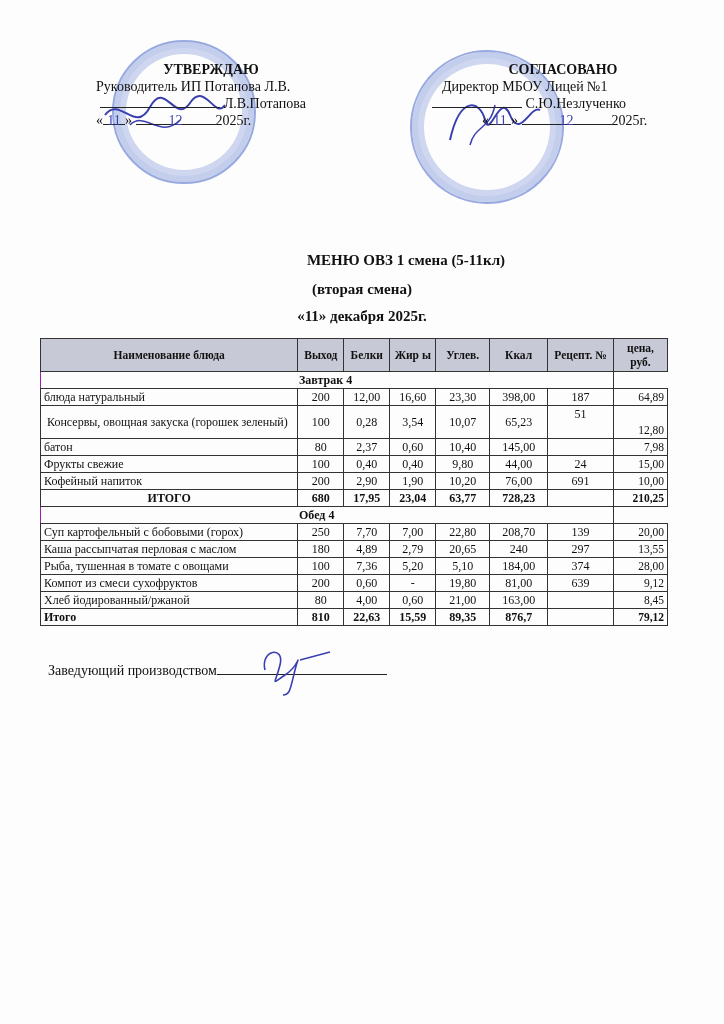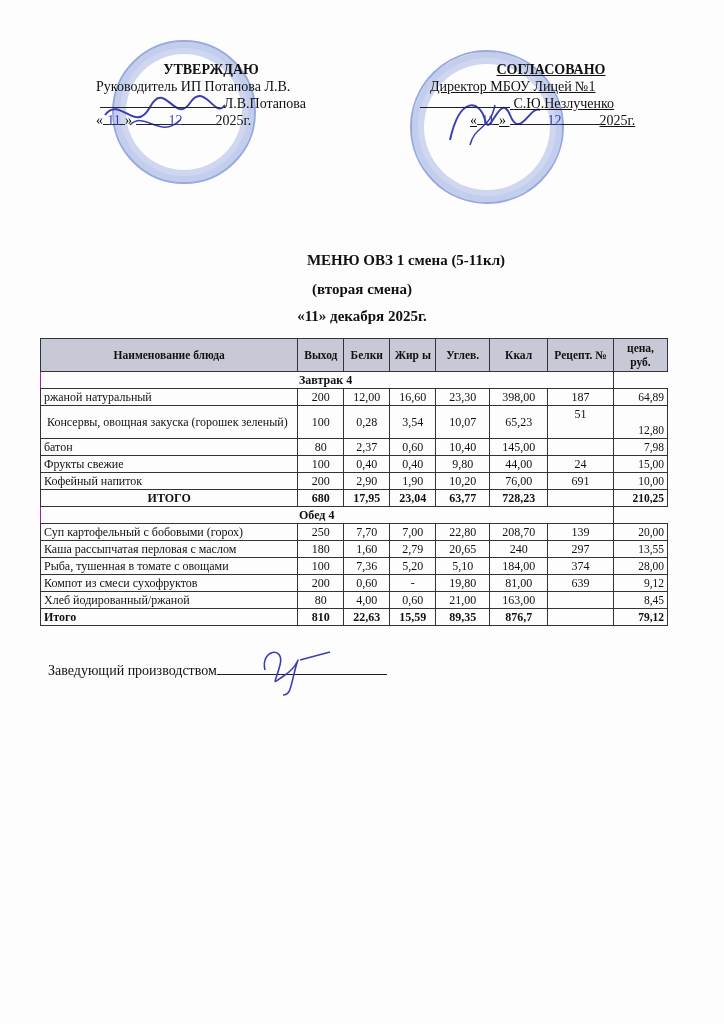--- a/index.html
+++ b/index.html
@@ -3,21 +3,21 @@
 <meta charset="utf-8">
 <style>
   html, body { margin: 0; padding: 0; }
   body {
     width: 724px; height: 1024px; background: #fdfdfd; position: relative; overflow: hidden;
     font-family: "Liberation Serif", "DejaVu Serif", serif; color: #111;
   }
   .approval { position: absolute; font-size: 14px; line-height: 17px; }
   .approval .heading { font-weight: bold; text-align: center; font-size: 14px; }
   .approval-left { left: 96px; top: 61px; width: 230px; }
-  .approval-right { left: 420px; top: 61px; width: 222px; text-decoration: underline; }
+  .approval-right { left: 432px; top: 61px; width: 222px; }
   .approval .line { white-space: nowrap; }
   .sig-line { display: inline-block; border-bottom: 1px solid #222; height: 12px; vertical-align: baseline; }
   .stamp {
     position: absolute; border-radius: 50%; border: 2px solid rgba(70,100,200,0.55);
     box-shadow: inset 0 0 0 6px rgba(70,100,200,0.08), inset 0 0 0 10px rgba(255,255,255,0), inset 0 0 0 12px rgba(70,100,200,0.25);
   }
   .stamp-left { left: 112px; top: 40px; width: 140px; height: 140px; }
   .stamp-right { left: 410px; top: 50px; width: 150px; height: 150px; }
   .scribble { position: absolute; }
   .title-block { position: absolute; left: 0; width: 724px; text-align: center; font-weight: bold; font-size: 15px; }
@@ -111,21 +111,21 @@
       <th>цена, руб.</th>
     </tr>
   </thead>
   <tbody>
 
     <tr class="section">
       <td class="sec-label" colspan="7" style="text-align:left;padding-left:258px">Завтрак 4</td>
       <td class="sec-tail"></td>
     </tr>
     <tr>
-      <td class="name">ржаной натуральный</td>
+      <td class="name">блюда натуральный</td>
       <td class="num">200</td>
       <td class="num">12,00</td>
       <td class="num">16,60</td>
       <td class="num">23,30</td>
       <td class="num">398,00</td>
       <td class="num">187</td>
       <td class="price">64,89</td>
     </tr>
     <tr class="tall">
       <td class="name" style="white-space:pre-wrap"> Консервы, овощная закуска (горошек зеленый)</td>
@@ -188,21 +188,21 @@
       <td class="num">7,70</td>
       <td class="num">7,00</td>
       <td class="num">22,80</td>
       <td class="num">208,70</td>
       <td class="num">139</td>
       <td class="price">20,00</td>
     </tr>
     <tr>
       <td class="name">Каша рассыпчатая перловая с маслом</td>
       <td class="num">180</td>
-      <td class="num">1,60</td>
+      <td class="num">4,89</td>
       <td class="num">2,79</td>
       <td class="num">20,65</td>
       <td class="num">240</td>
       <td class="num">297</td>
       <td class="price">13,55</td>
     </tr>
     <tr>
       <td class="name">Рыба, тушенная в томате с овощами</td>
       <td class="num">100</td>
       <td class="num">7,36</td>

